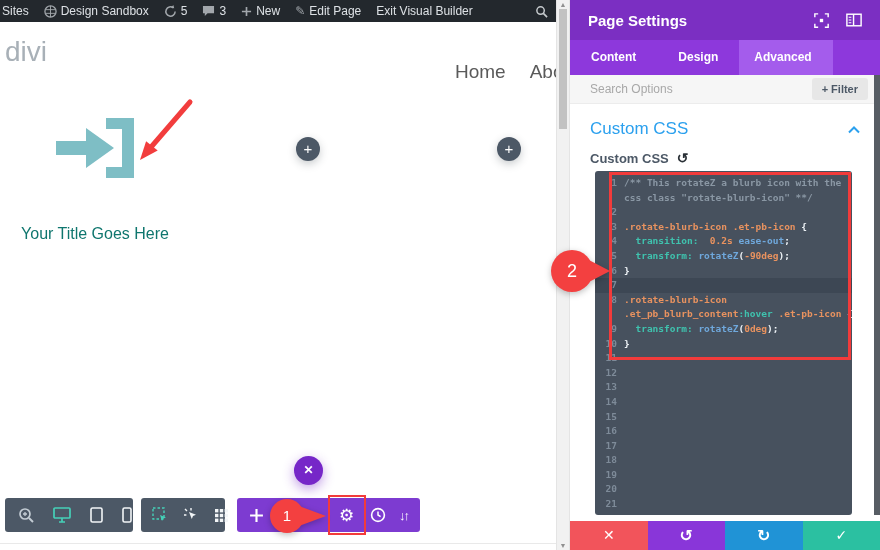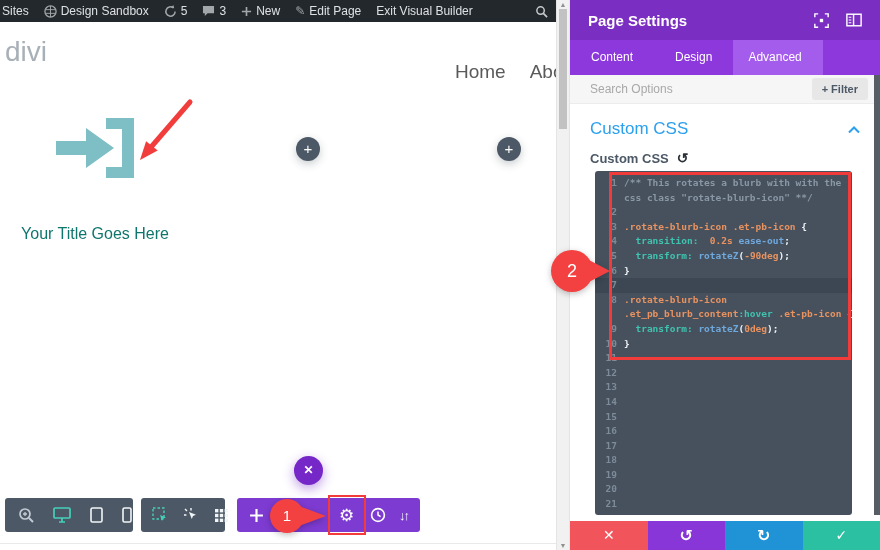--- a/index.html
+++ b/index.html
@@ -51,21 +51,21 @@
 
   
   .panel { position:absolute; left:570px; top:0; width:310px; height:550px; background:#fff; }
   .panel-header { position:absolute; left:0; top:0; width:310px; height:40px; background:#7b2fc2;
     display:flex; align-items:center; padding:0 18px; }
   .panel-title { color:#fff; font-size:15px; font-weight:bold; }
   .ph-icons { margin-left:auto; display:flex; gap:17px; align-items:center; }
   .ph-icons svg { cursor:pointer; }
   .panel-tabs { position:absolute; left:0; top:40px; width:310px; height:35px; background:#8d38dc;
     display:flex; }
-  .tab { padding:0 21px; line-height:35px; color:#fff; font-size:12px; font-weight:normal; cursor:pointer; }
+  .tab { padding:0 21px; line-height:35px; color:#fff; font-size:12px; font-weight:bold; cursor:pointer; }
   .tab.active { background:#a45cec;padding-left:15px; }
   .search-row { position:absolute; left:0; top:75px; width:310px; height:29px; background:#f6f6f6;
     border-bottom:1px solid #ececec; display:flex; align-items:center; padding:0 12px 0 20px; }
   .search-input { flex:1; border:none; background:transparent; outline:none; font-size:12px;
     color:#4d7c0f; font-family:"Liberation Sans",sans-serif; }
   .search-input::placeholder { color:#a8a8a8; }
   .filter-btn { background:#e7e7e7; border:none; border-radius:3px; color:#4c5866;
     font-size:11px; font-weight:bold; padding:5px 10px; cursor:pointer;
     font-family:"Liberation Sans",sans-serif; }
   .section-head { position:absolute; left:0; top:112px; width:310px; height:34px;
@@ -323,21 +323,21 @@
       </span>
     </div>
 
     <div class="field-row">
       <span class="field-label">Custom CSS</span>
       <span class="reset-icon">↺</span>
     </div>
 
     <div class="editor">
       <div>
-          <div class="code-row"><span class="gutter">1</span><span class="code-content"><span class="tok-comment">/** This rotates a blurb with with the</span></span></div>
+          <div class="code-row"><span class="gutter">1</span><span class="code-content"><span class="tok-comment">/** This rotateZ a blurb icon with the</span></span></div>
           <div class="code-row"><span class="gutter"></span><span class="code-content"><span class="tok-comment">css class "rotate-blurb-icon" **/</span></span></div>
           <div class="code-row"><span class="gutter">2</span><span class="code-content"></span></div>
           <div class="code-row"><span class="gutter">3</span><span class="code-content"><span class="tok-orange">.rotate-blurb-icon .et-pb-icon</span><span class="tok-plain"> {</span></span></div>
           <div class="code-row"><span class="gutter">4</span><span class="code-content"><span class="tok-plain">  </span><span class="tok-teal">transition:</span><span class="tok-plain">  </span><span class="tok-orange">0.2s</span><span class="tok-plain"> </span><span class="tok-blue">ease-out</span><span class="tok-plain">;</span></span></div>
           <div class="code-row"><span class="gutter">5</span><span class="code-content"><span class="tok-plain">  </span><span class="tok-teal">transform:</span><span class="tok-plain"> </span><span class="tok-blue">rotateZ</span><span class="tok-plain">(</span><span class="tok-orange">-90deg</span><span class="tok-plain">)</span><span class="tok-plain">;</span></span></div>
           <div class="code-row"><span class="gutter">6</span><span class="code-content"><span class="tok-plain">}</span></span></div>
           <div class="code-row hl"><span class="gutter">7</span><span class="code-content"></span></div>
           <div class="code-row"><span class="gutter">8</span><span class="code-content"><span class="tok-orange">.rotate-blurb-icon</span></span></div>
           <div class="code-row"><span class="gutter"></span><span class="code-content"><span class="tok-orange">.et_pb_blurb_content</span><span class="tok-teal">:hover</span><span class="tok-plain"> </span><span class="tok-orange">.et-pb-icon</span><span class="tok-plain"> {</span></span></div>
           <div class="code-row"><span class="gutter">9</span><span class="code-content"><span class="tok-plain">  </span><span class="tok-teal">transform:</span><span class="tok-plain"> </span><span class="tok-blue">rotateZ</span><span class="tok-plain">(</span><span class="tok-orange">0deg</span><span class="tok-plain">)</span><span class="tok-plain">;</span></span></div>

